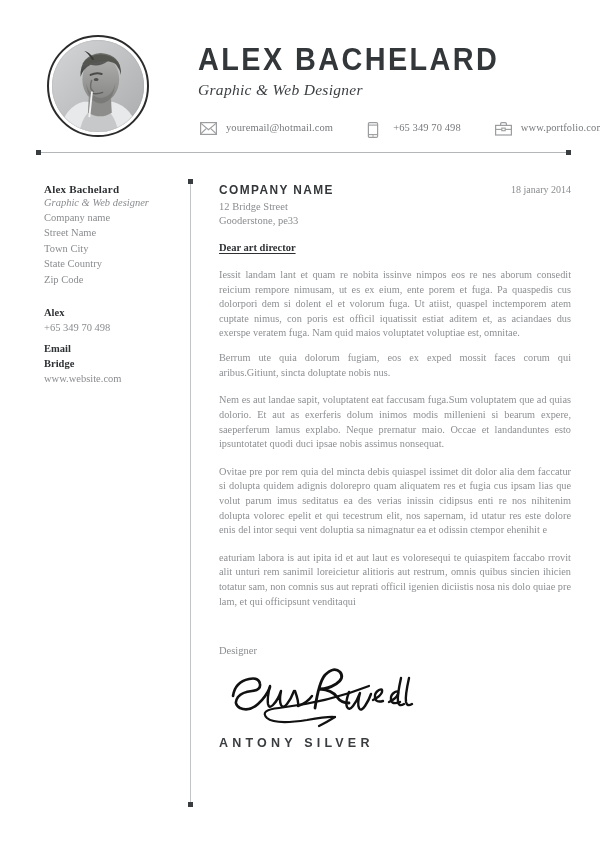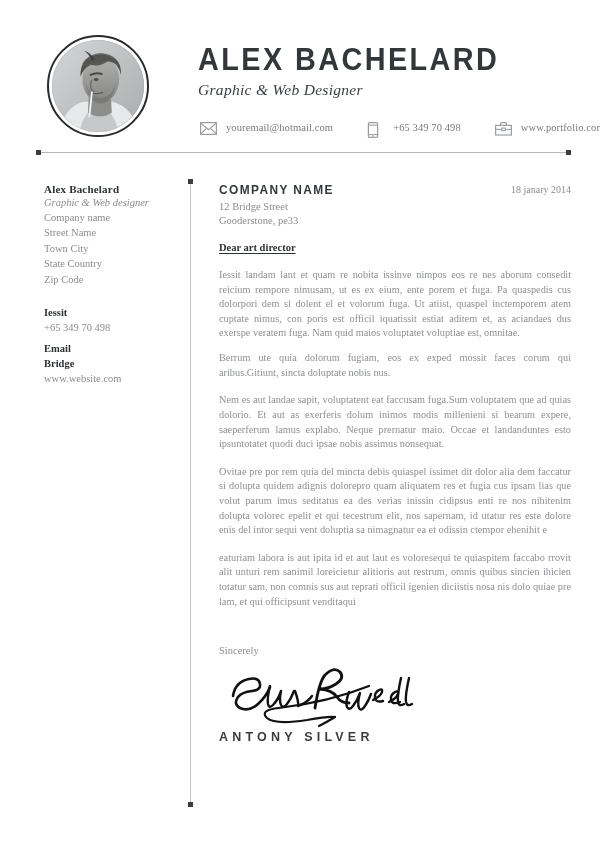--- a/index.html
+++ b/index.html
@@ -226,21 +226,21 @@
     width: 200px;
     height: 62px;
   }
   .sign-wrap svg { display: block; }
   .signer-name {
     font-family: "Liberation Sans", sans-serif;
     font-weight: bold;
     font-size: 12.5px;
     letter-spacing: 4.2px;
     color: #3a3d40;
-    margin-top: 2px;
+    margin-top: 8px;
   }
 </style>
 </head>
 <body>
 
 <div class="page">
 
   <div class="header">
 
     <div class="photo-frame">
@@ -345,21 +345,21 @@
   <div class="sidebar">
     <div class="sb-name">Alex  Bachelard</div>
     <div class="sb-role">Graphic &amp; Web designer</div>
     <div class="sb-line">Company name</div>
     <div class="sb-line">Street Name</div>
     <div class="sb-line">Town City</div>
     <div class="sb-line">State Country</div>
     <div class="sb-line">Zip Code</div>
 
     <div class="sb-group">
-      <div class="sb-label">Iessit</div>
+      <div class="sb-label">Alex</div>
       <div class="sb-value">+65 349 70 498</div>
       <div class="sb-label">Email</div>
       <div class="sb-label">Bridge</div>
       <div class="sb-value">www.website.com</div>
     </div>
   </div>
 
   <div class="letter">
 
     <div class="letter-top">
@@ -370,21 +370,21 @@
     </div>
 
     <div class="salutation">Dear art director</div>
 
     <p class="para">Iessit landam lant et quam re nobita issinve nimpos eos re nes aborum consedit reicium rempore nimusam, ut es ex eium, ente porem et fuga. Pa quaspedis cus dolorpori dem si dolent el et volorum fuga. Ut atiist, quaspel inctemporem atem cuptate nimus, con poris est officil iquatissit estiat aditem et, as aciandaes dus exerspe veratem fuga. Nam quid maios voluptatet voluptiae est, omnitae.</p>
     <p class="para tight">Berrum ute quia dolorum fugiam, eos ex exped mossit faces corum qui aribus.Gitiunt, sincta doluptate nobis nus.</p>
     <p class="para">Nem es aut landae sapit, voluptatent eat faccusam fuga.Sum voluptatem que ad quias dolorio. Et aut as exerferis dolum inimos modis millenieni si bearum expere, saeperferum lamus explabo. Neque prernatur maio. Occae et landanduntes esto ipsuntotatet quodi duci ipsae nobis assimus nonsequat.</p>
     <p class="para">Ovitae pre por rem quia del mincta debis quiaspel issimet dit dolor alia dem faccatur si dolupta quidem adignis dolorepro quam aliquatem res et fugia cus ipsam lias que volut parum imus seditatus ea des verias inissin cidipsus enti re nos nihitenim dolupta volorec epelit et qui tecestrum elit, nos sapernam, id utatur res este dolore enis del intor sequi vent doluptia sa nimagnatur ea et odissin ctempor ehenihit e</p>
     <p class="para">eaturiam labora is aut ipita id et aut laut es voloresequi te quiaspitem faccabo rrovit alit unturi rem sanimil loreicietur alitioris aut restrum, omnis quibus sincien ihicien totatur sam, non comnis sus aut reprati officil igenien diciistis nosa nis dolo quiae pre lam, et qui officipsunt venditaqui</p>
 
-    <div class="sincerely">Sincerely</div>
+    <div class="sincerely">Designer</div>
 
     <div class="sign-wrap">
       <svg width="200" height="62" viewBox="0 0 200 62">
         <g fill="none" stroke="#111111" stroke-linecap="round" stroke-linejoin="round">
 
           <path d="M14 30 q2 -14 16 -17 q10 -2 11 5 q1 6 -8 7 q-10 1 -14 6 q-5 7 2 11 q9 4 18 -4 q8 -7 12 -17" stroke-width="2.6"></path>
           <path d="M51 20 q-3 12 -2 18 q1 5 5 1 q5 -5 8 -14 q-2 10 0 14 q2 4 6 -1 q4 -5 7 -13" stroke-width="2.4"></path>
           <path d="M76 25 q4 11 3 15 q9 -3 14 -10" stroke-width="2.4"></path>
 
           <path d="M96 42 q4 -26 10 -33 q9 -9 15 -3 q5 6 -4 12 q-8 5 -16 5 q12 1 17 8 q4 6 12 6" stroke-width="2.8"></path>

